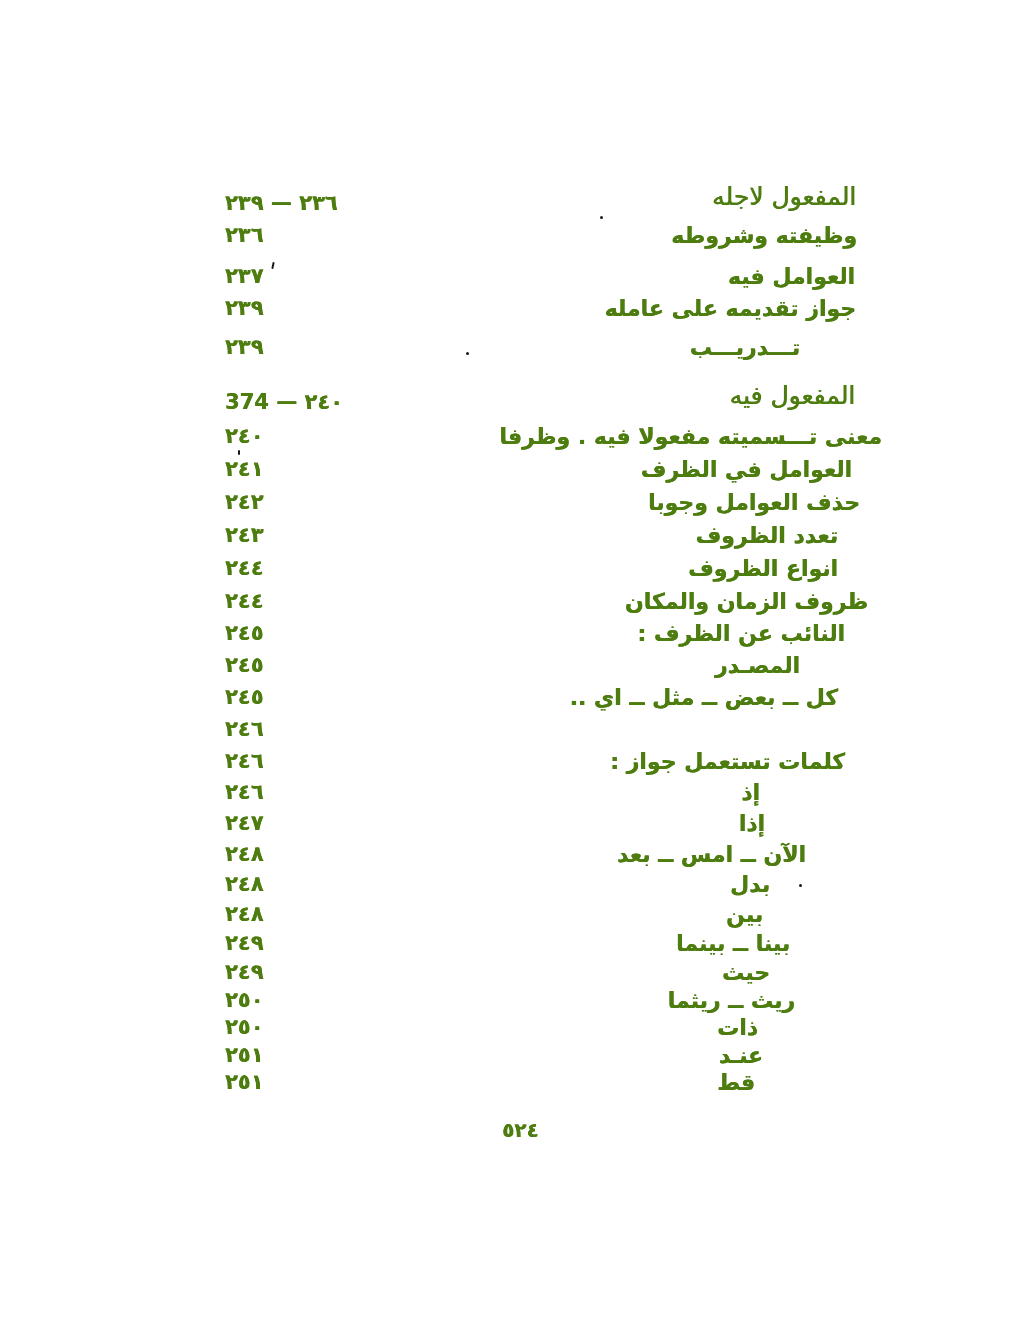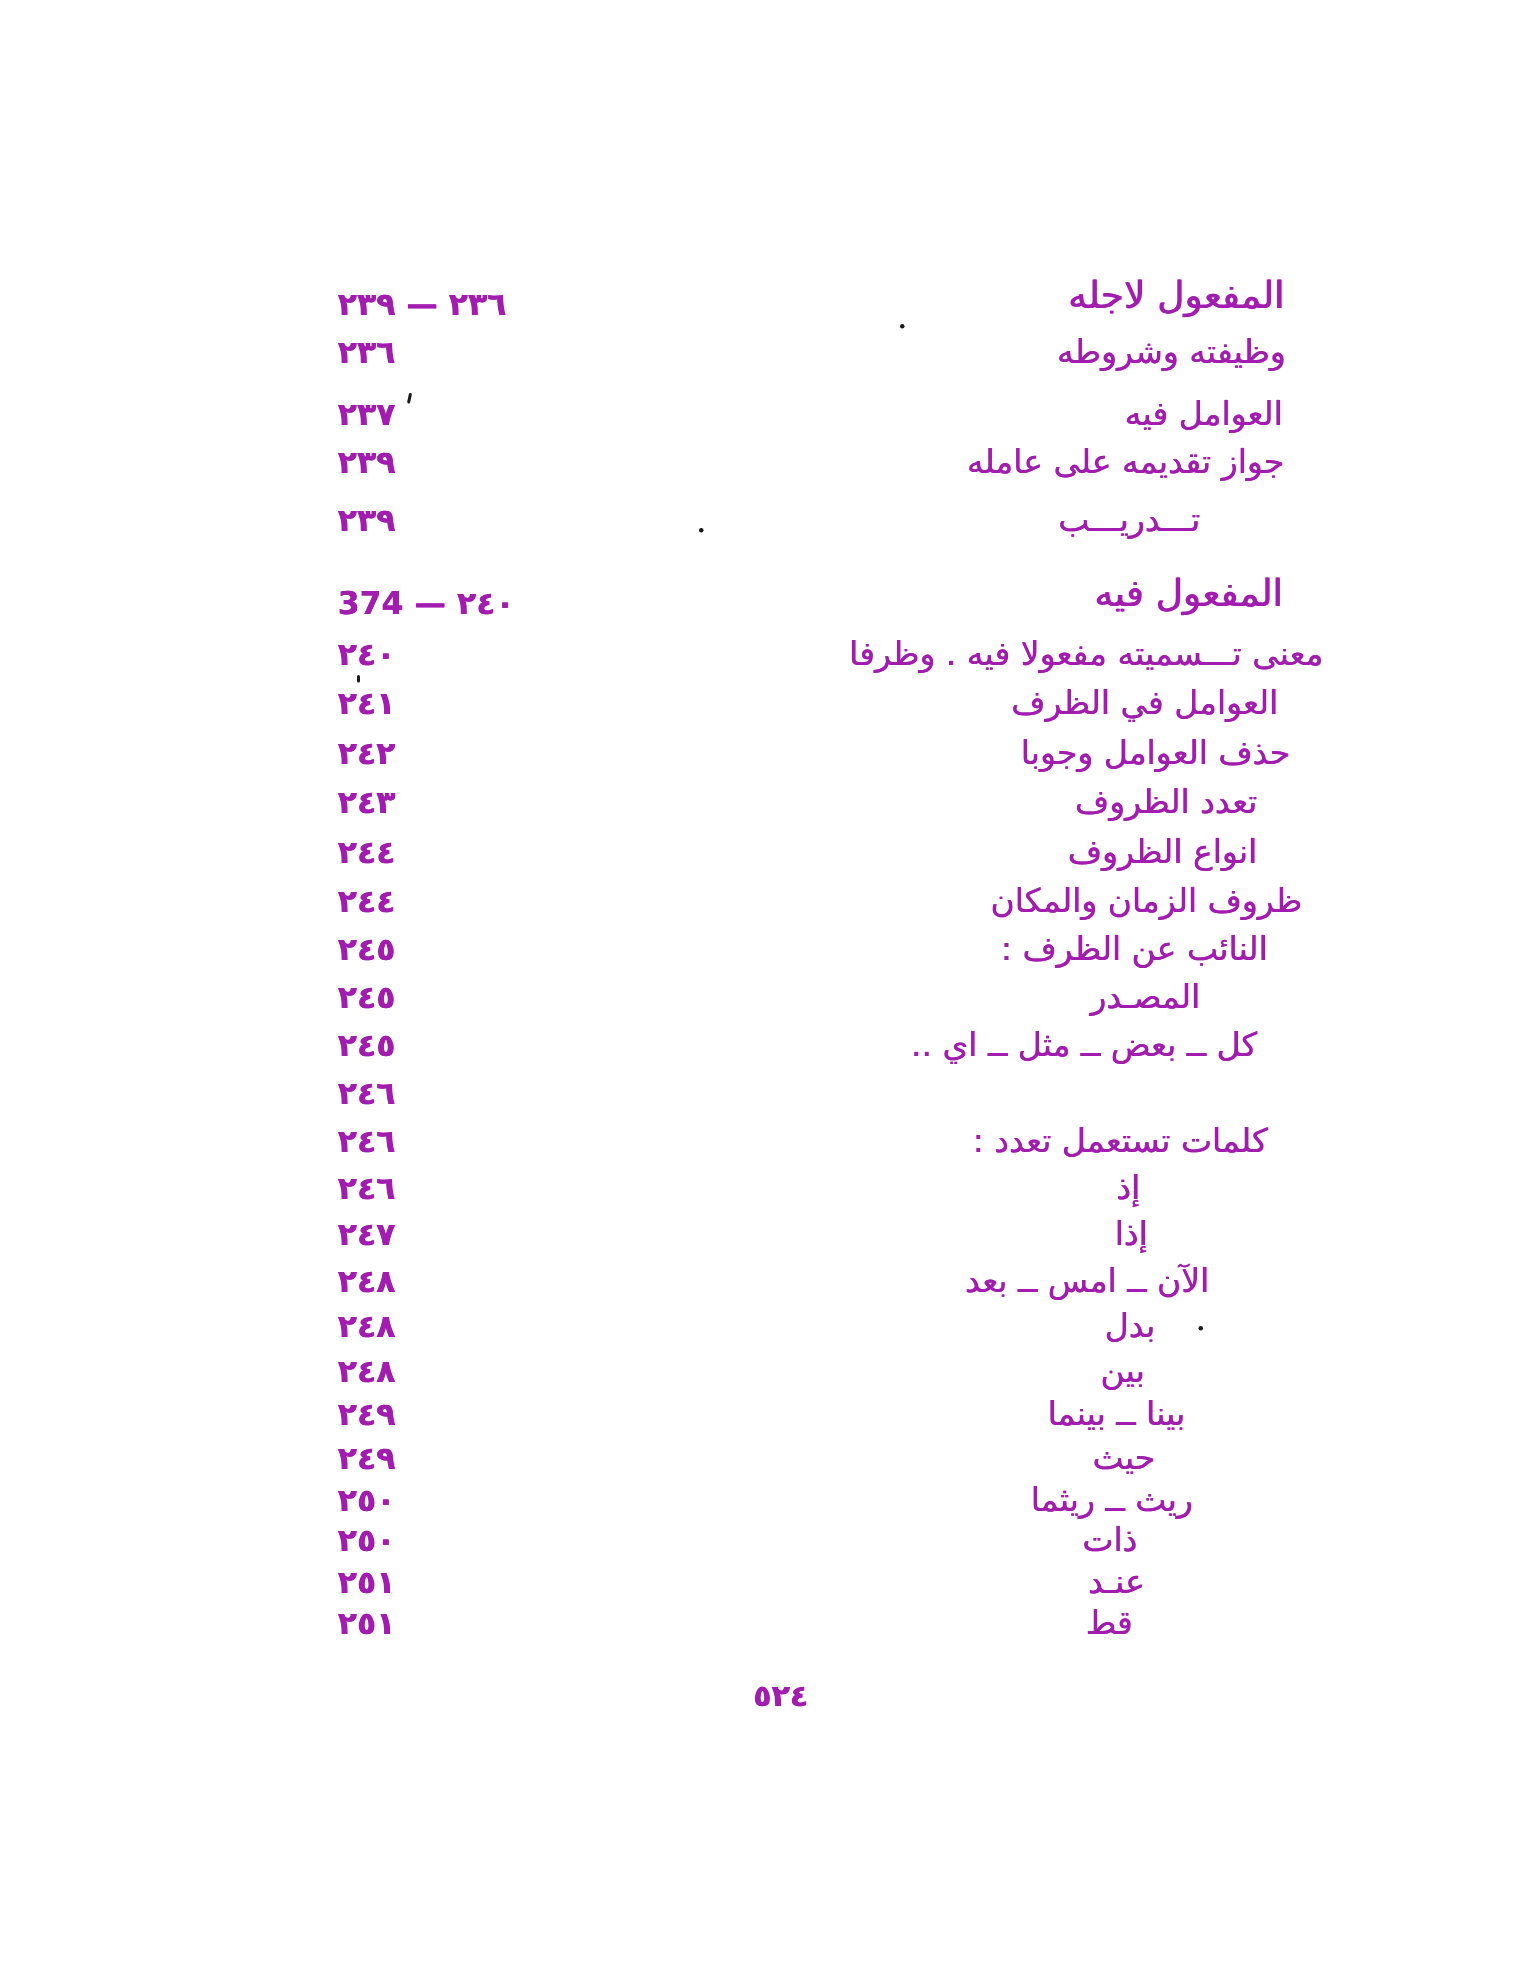--- a/index.html
+++ b/index.html
@@ -6,21 +6,21 @@
     margin: 0;
     padding: 0;
     background: #ffffff;
   }
   .page {
     position: relative;
     width: 1020px;
     height: 1320px;
     background: #ffffff;
     font-family: "DejaVu Sans", sans-serif;
-    color: #a21caf;
+    color: #4d7c0f;
     overflow: hidden;
   }
   .row {
     position: absolute;
     left: 0;
     width: 100%;
     height: 36px;
   }
   .row .num {
     position: absolute;
@@ -34,20 +34,21 @@
     text-shadow: 0.3px 0 currentColor;
   }
   .row .title {
     position: absolute;
     top: 0;
     right: var(--r, 165px);
     font-size: 22px;
     direction: rtl;
     white-space: nowrap;
     text-shadow: 0.4px 0 currentColor;
+    font-weight: bold;
   }
   .row.heading .title {
     font-size: 25px;
     font-weight: 400;
     text-shadow: 0.7px 0 currentColor;
   }
   .row.heading .num {
     top: 9px;
   }
   .footer-page-num {
@@ -132,21 +133,21 @@
   </div>
   <div class="row" style="top:685px; --r:182px">
     <span class="num" dir="rtl">٢٤٥</span>
     <span class="title" dir="rtl">كل ــ بعض ــ مثل ــ اي ..</span>
   </div>
   <div class="row" style="top:717px; --r:168px">
     <span class="num" dir="rtl">٢٤٦</span>
   </div>
   <div class="row" style="top:749px; --r:175px">
     <span class="num" dir="rtl">٢٤٦</span>
-    <span class="title" dir="rtl">كلمات تستعمل تعدد :</span>
+    <span class="title" dir="rtl">كلمات تستعمل جواز :</span>
   </div>
   <div class="row" style="top:780px; --r:260px">
     <span class="num" dir="rtl">٢٤٦</span>
     <span class="title" dir="rtl">إذ</span>
   </div>
   <div class="row" style="top:811px; --r:255px">
     <span class="num" dir="rtl">٢٤٧</span>
     <span class="title" dir="rtl">إذا</span>
   </div>
   <div class="row" style="top:842px; --r:214px">

